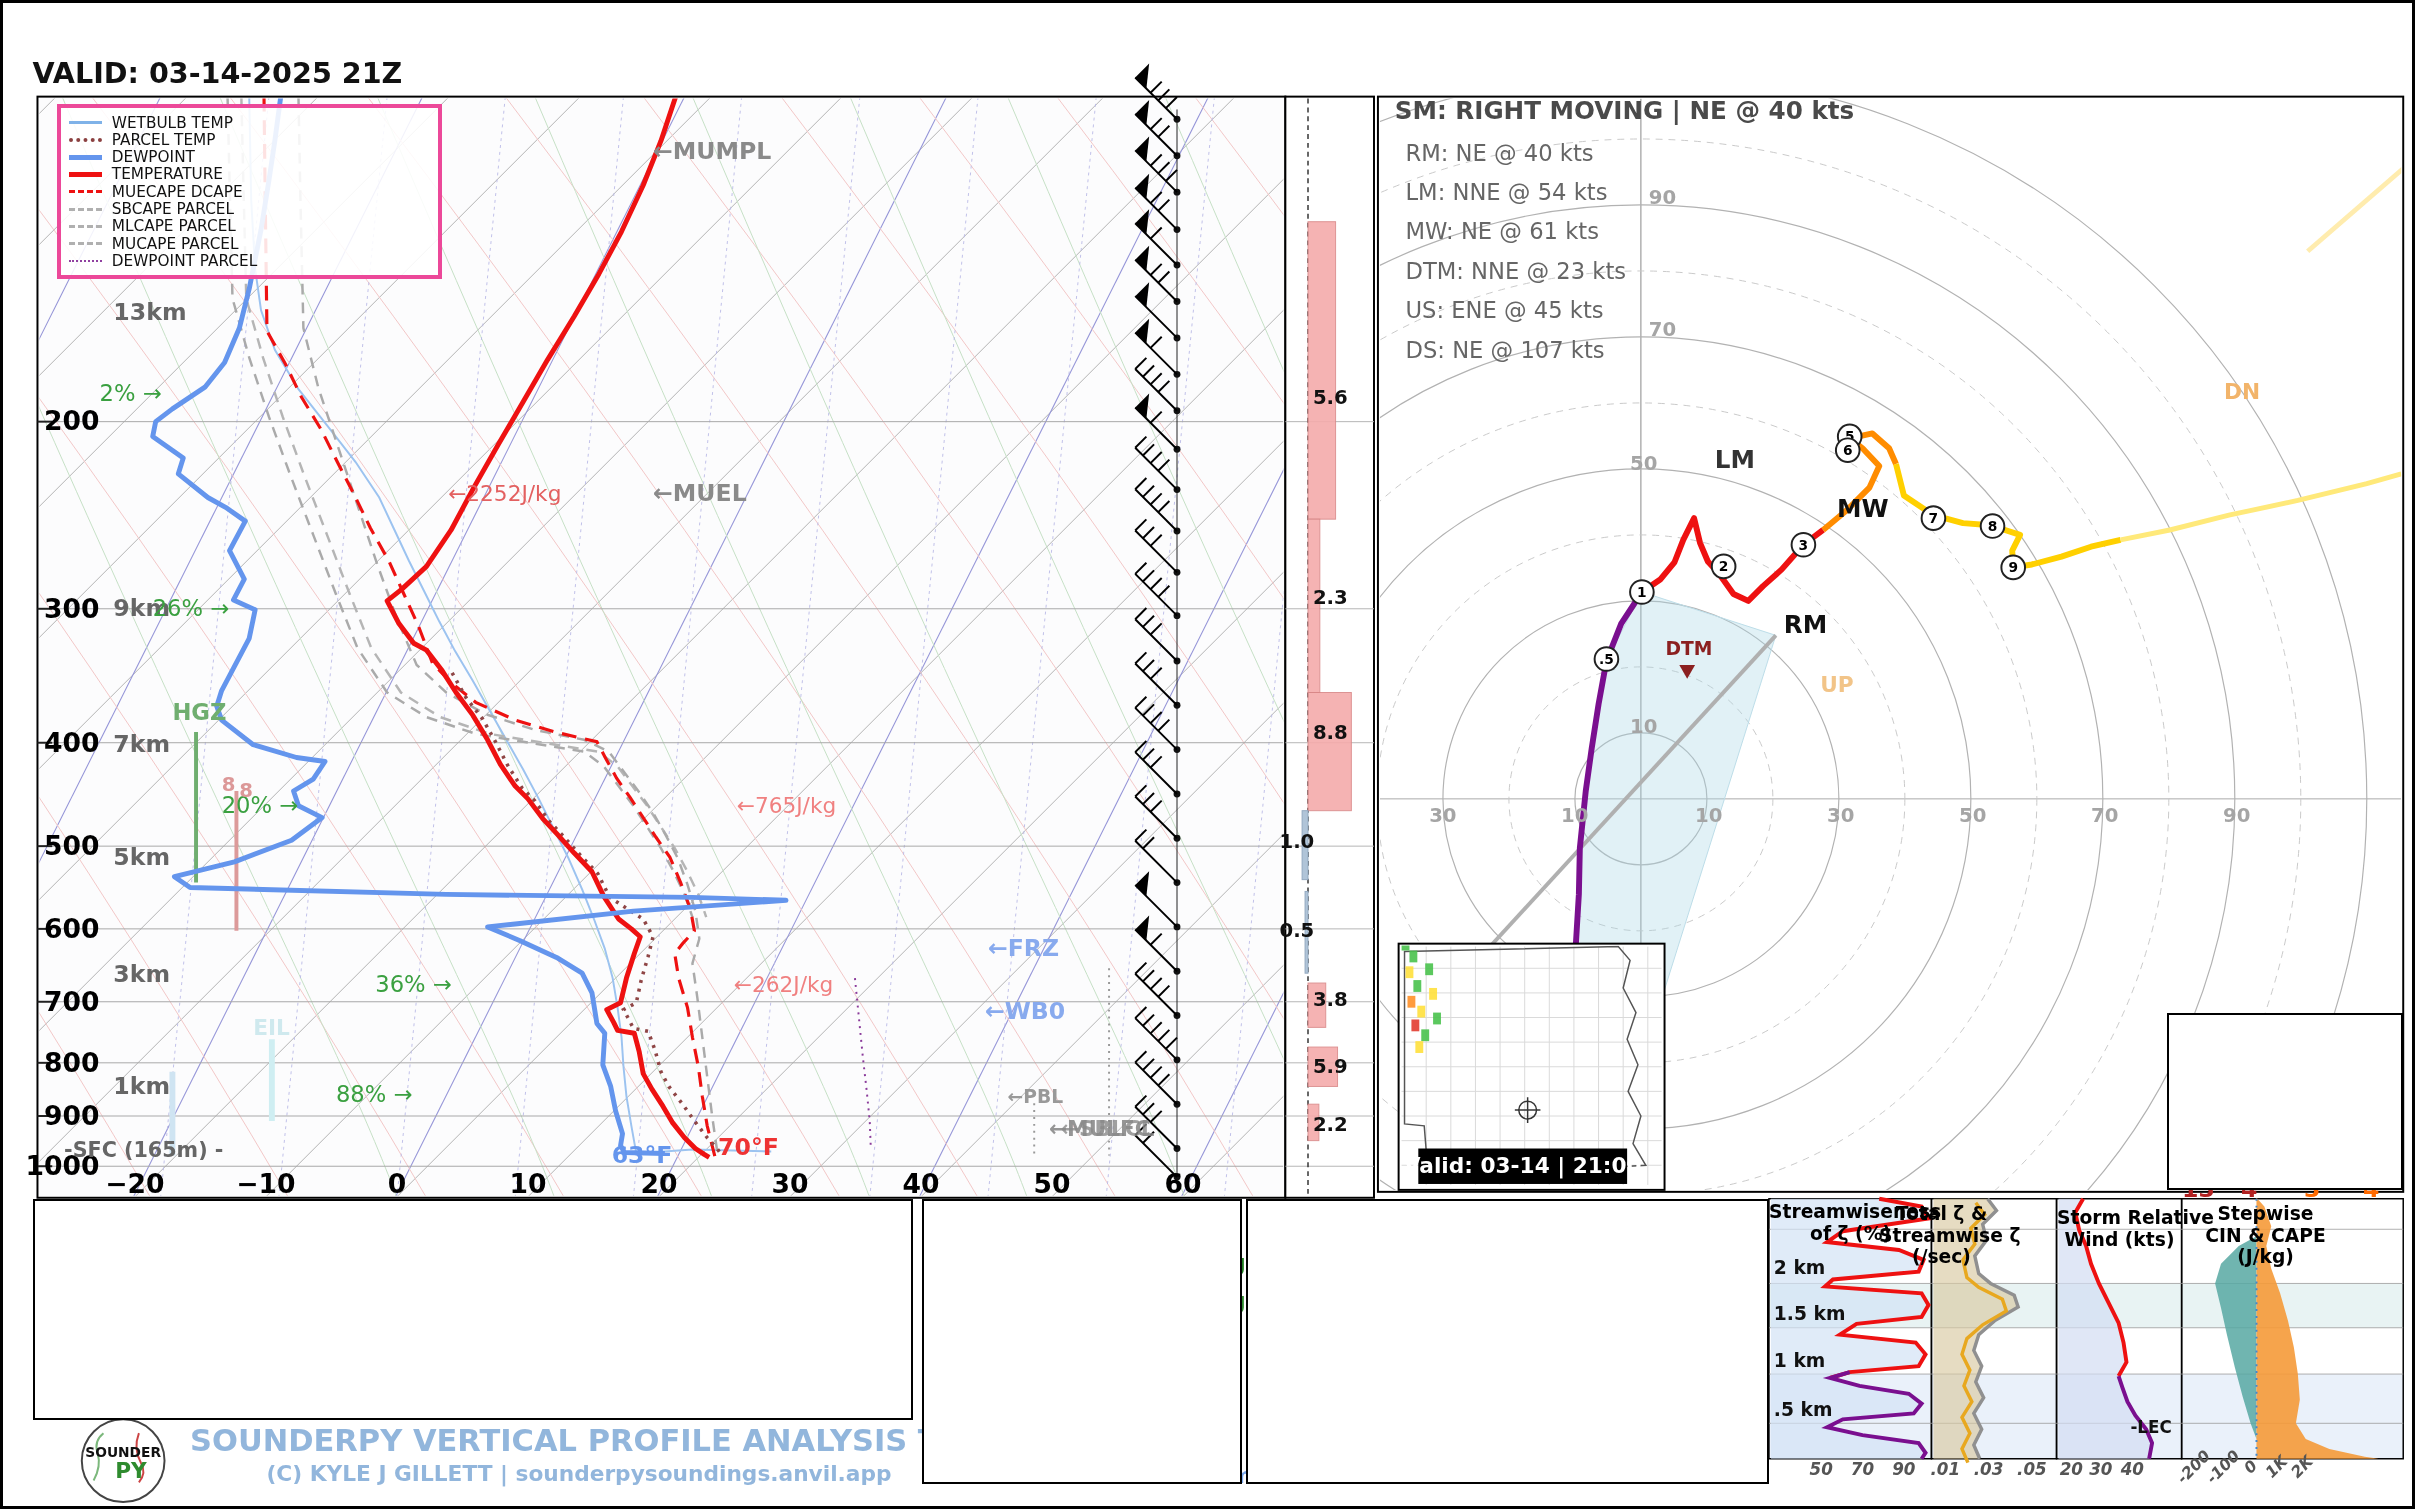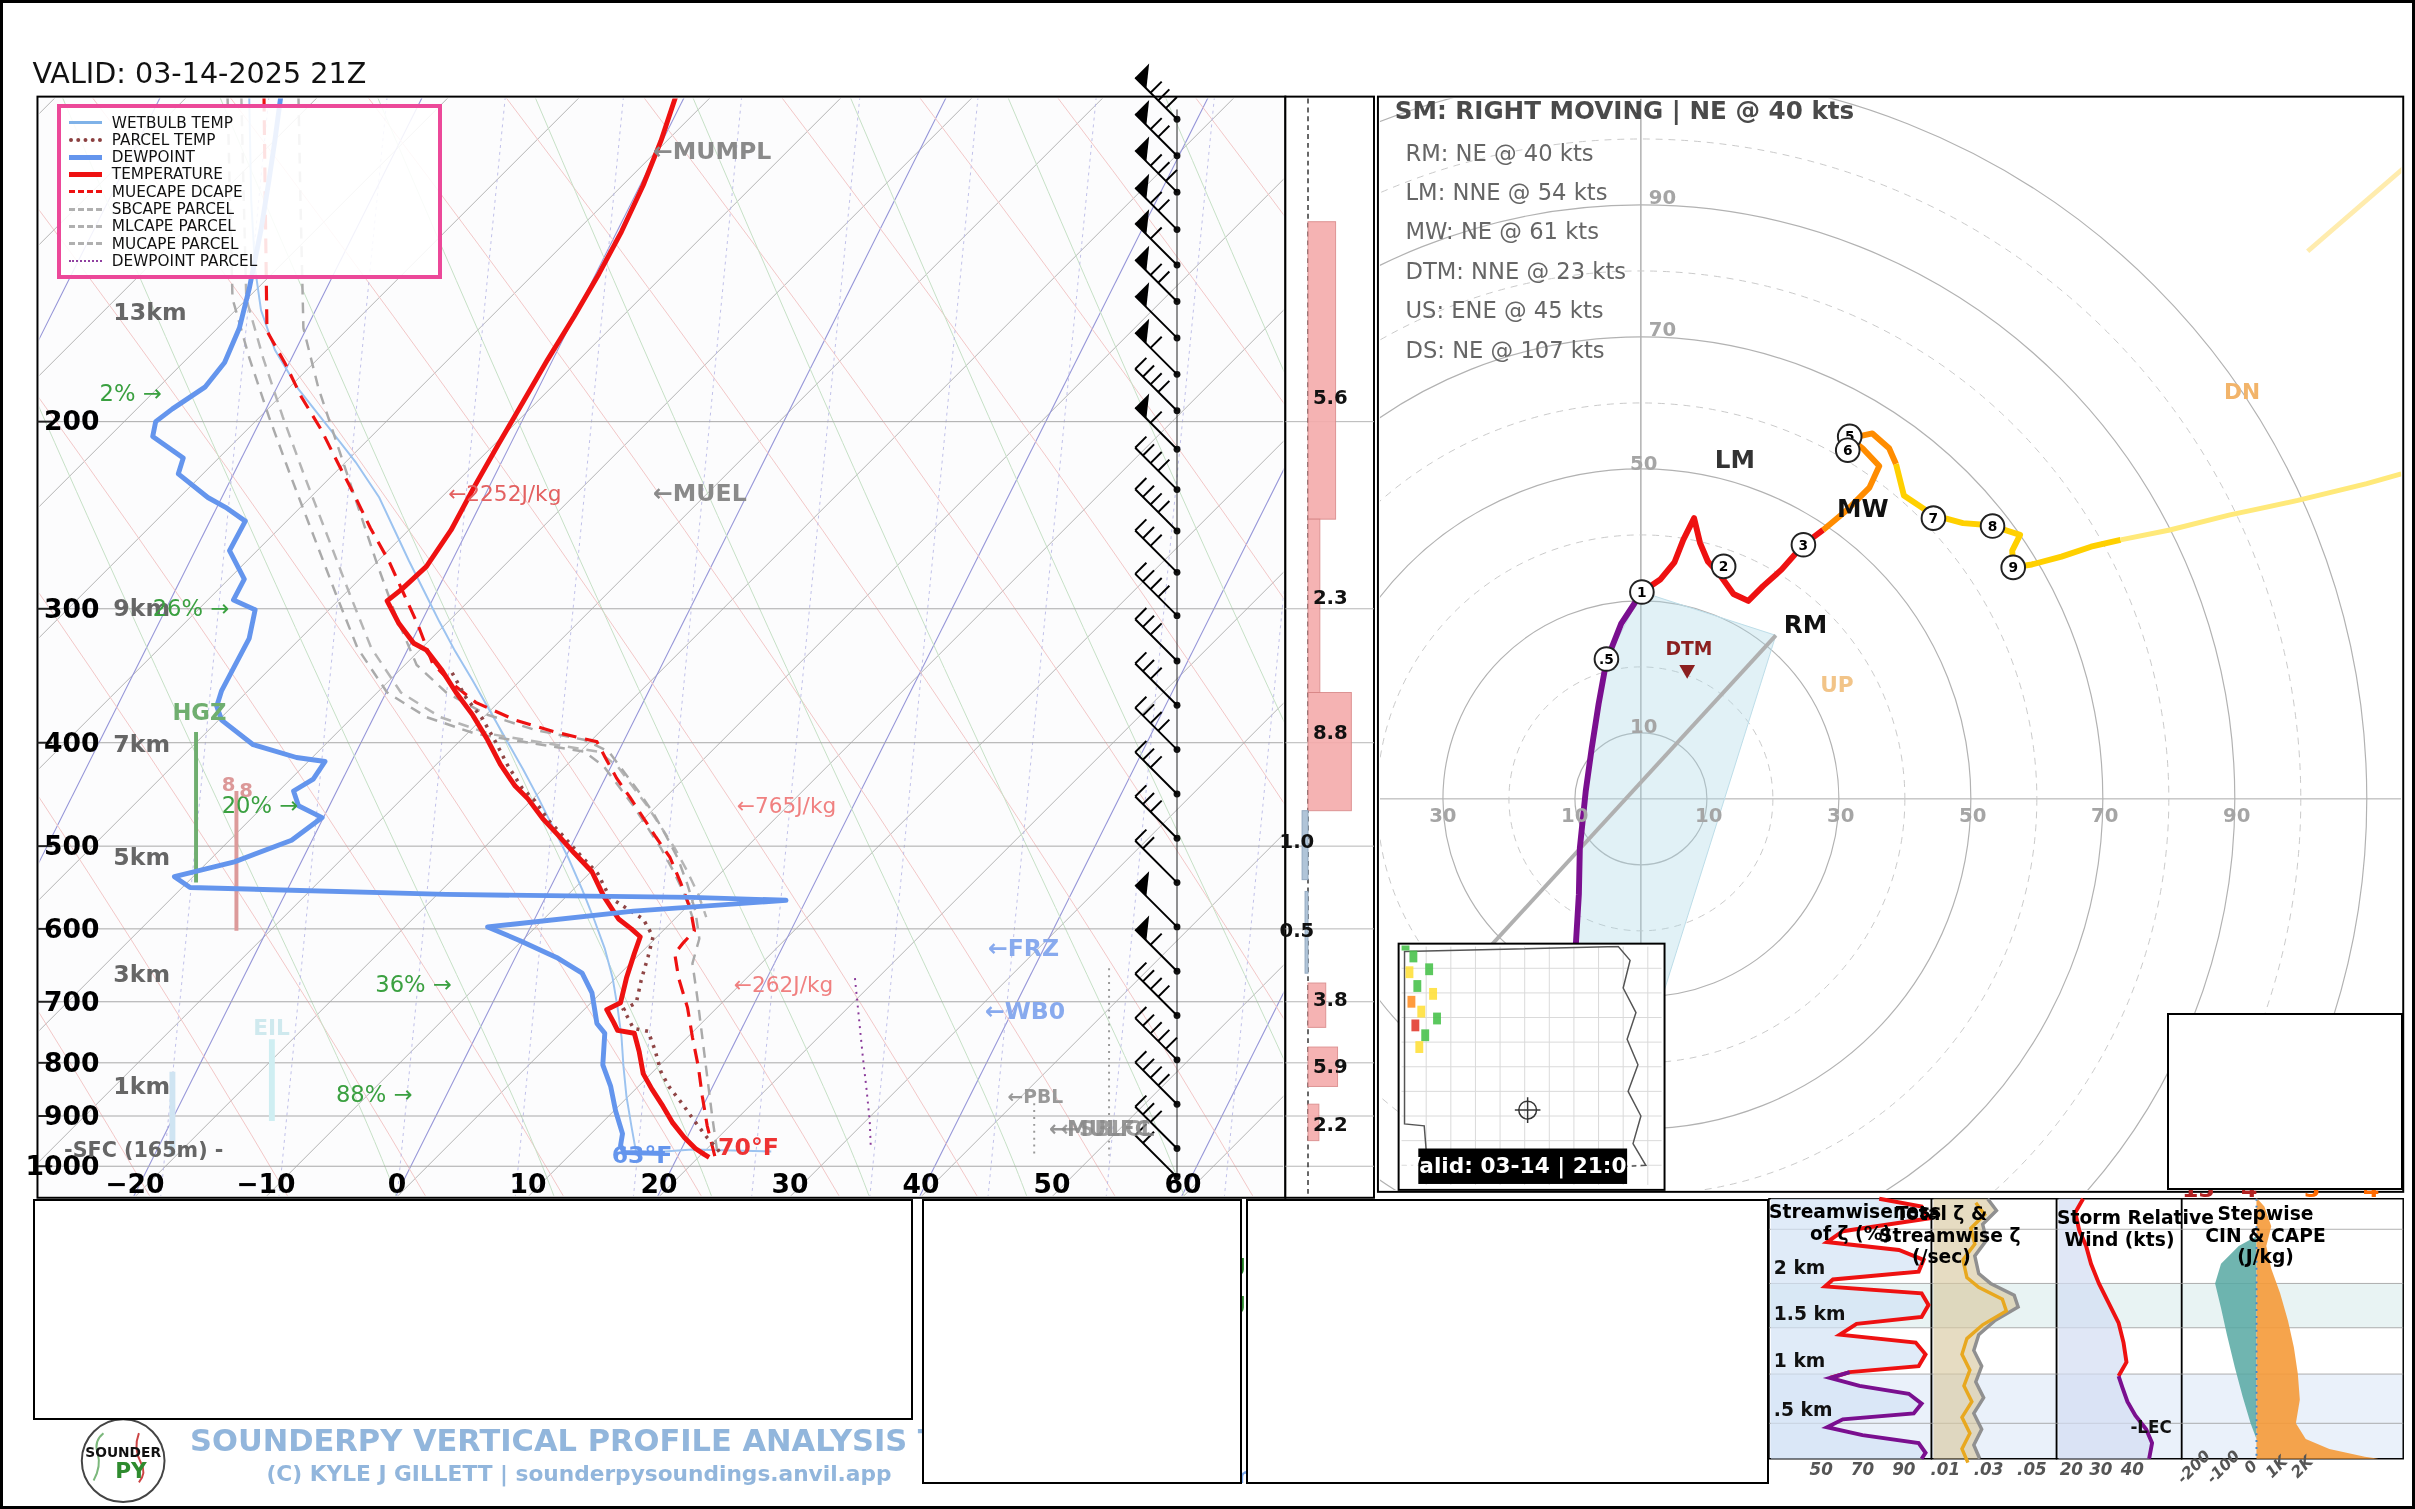--- a/index.html
+++ b/index.html
@@ -17,21 +17,21 @@
   .ovl{border-top:2px solid #222;}
   .sub{font-size:.62em;vertical-align:-0.15em;font-weight:bold;}
   .ptitle{font-size:18.7px;font-weight:bold;color:#000;text-align:center;line-height:21.7px;z-index:7;}
   .brand1{font-size:30.5px;font-weight:bold;color:#92b6dc;}
   .brand2{font-size:21.7px;font-weight:bold;color:#92b6dc;}
 </style>
 </head>
 <body>
 
 <div id="fig">
-  <div class="abs valid" style="left:29.6px;top:53px;">VALID: 03-14-2025 21Z</div>
+  <div class="abs valid" style="left:29.6px;top:53px;font-weight:bold;">VALID: 03-14-2025 21Z</div>
 
   <svg id="plot" width="2415" height="1509" viewBox="0 0 2452 1532">
       <defs>
         <clipPath id="skc">
           <rect x="37" y="97" width="1263" height="1114"></rect>
         </clipPath>
         <clipPath id="hoc">
           <rect x="1398" y="97" width="1037" height="1108"></rect>
         </clipPath>
         <clipPath id="mpc">

